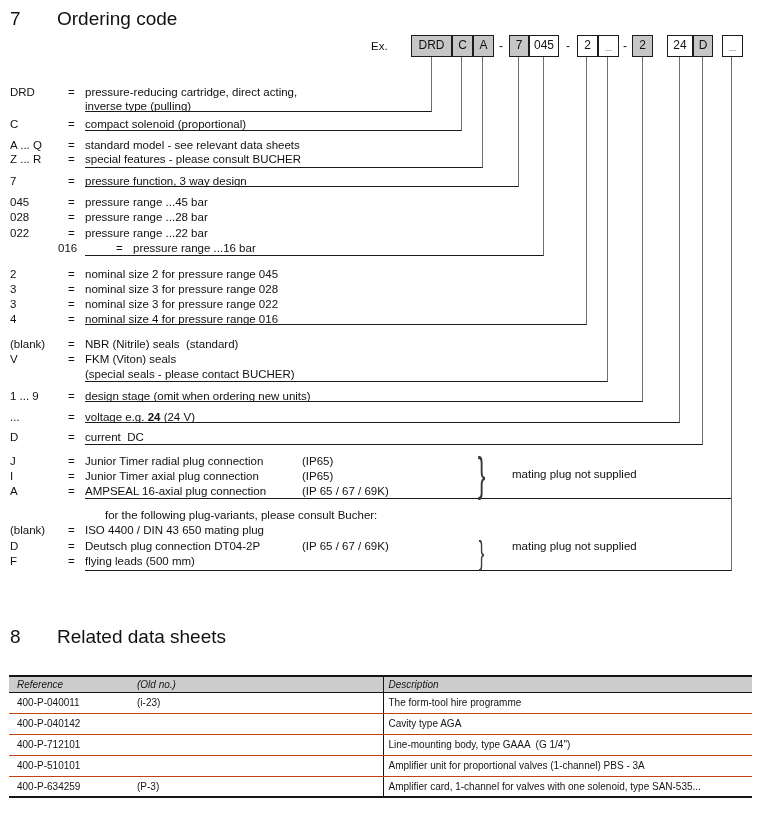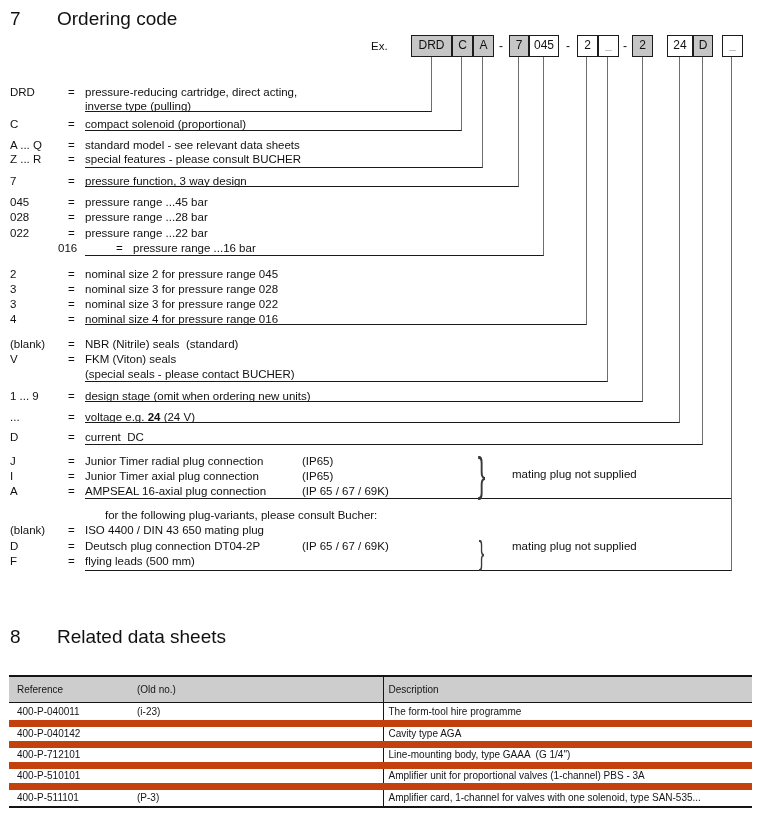--- a/index.html
+++ b/index.html
@@ -38,24 +38,24 @@
   .note { position:absolute; left:512px; font-size:11.5px; white-space:pre; }
 
   
   .ds-table { position:absolute; left:9px; top:675px; width:743px; border-collapse:collapse; table-layout:fixed;
               font-size:10px; color:#151515; border-top:2px solid #151515; border-bottom:2px solid #151515; }
   .ds-table col.c1 { width:120px; }
   .ds-table col.c2 { width:254px; }
   .ds-table col.c3 { width:369px; }
   .ds-table th, .ds-table td { font-weight:400; text-align:left; vertical-align:middle; padding:0 2px 0 8px;
               white-space:pre; overflow:hidden; }
-  .ds-table thead tr { height:26px; background:#cdcdcd; }
+  .ds-table thead tr { height:16px; background:#cdcdcd;font-style:italic; }
   .ds-table thead th { border-bottom:1.5px solid #151515; }
   .ds-table tbody tr { height:21px; }
-  .ds-table tbody td { border-bottom:7px solid #c2410c; }
+  .ds-table tbody td { border-bottom:1px solid #c2410c; }
   .ds-table tbody tr:last-child td { border-bottom:none; }
   .ds-table .dcol { border-left:1.5px solid #151515; padding-left:5px; }
 </style>
 </head>
 <body>
 
 <div class="page">
 
   <div class="heading" style="top:8px;">
     <span class="num">7</span>
@@ -264,20 +264,20 @@
         <td>400-P-712101</td>
         <td></td>
         <td class="dcol">Line-mounting body, type GAAA  (G 1/4")</td>
       </tr>
       <tr>
         <td>400-P-510101</td>
         <td></td>
         <td class="dcol">Amplifier unit for proportional valves (1-channel) PBS - 3A</td>
       </tr>
       <tr>
-        <td>400-P-511101</td>
+        <td>400-P-634259</td>
         <td>(P-3)</td>
         <td class="dcol">Amplifier card, 1-channel for valves with one solenoid, type SAN-535...</td>
       </tr>
     </tbody>
   </table>
 
 </div>
 
 </body></html>

